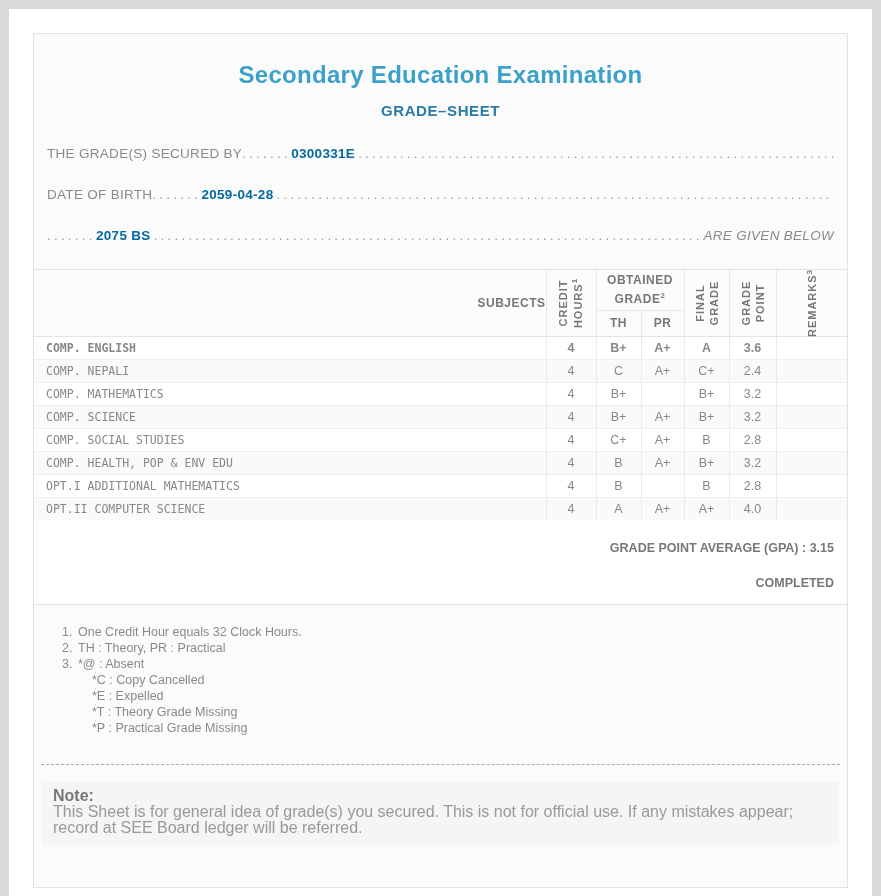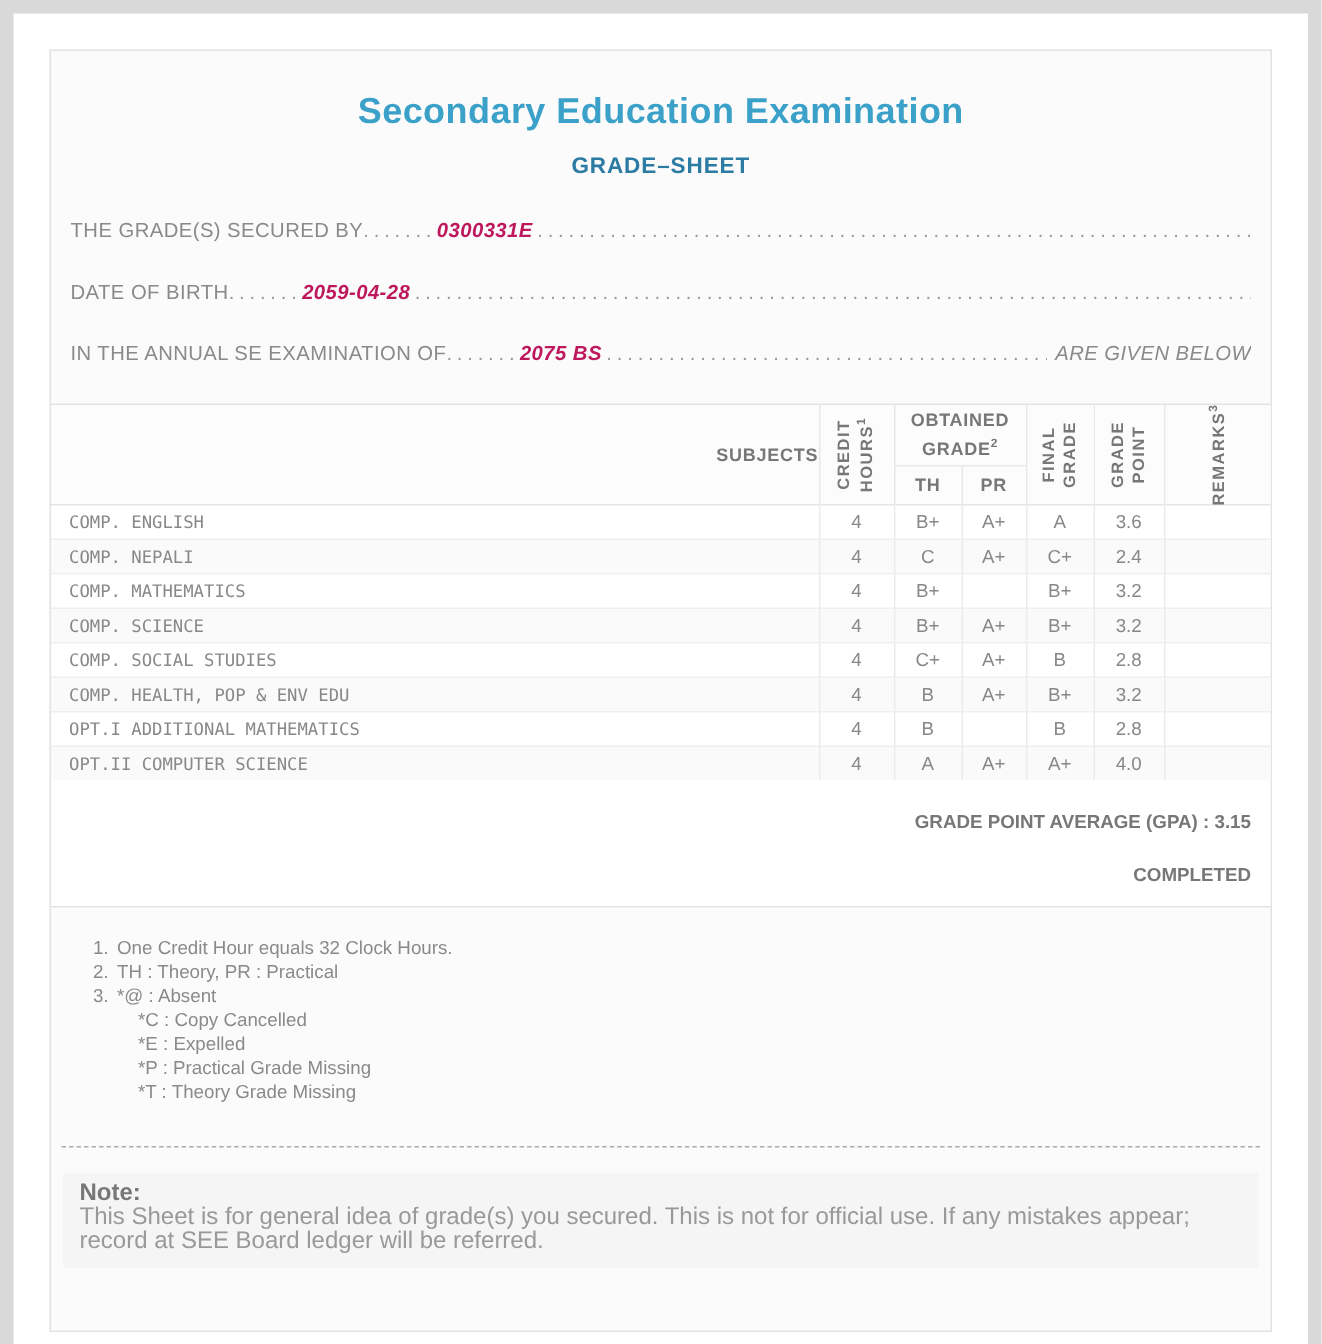--- a/index.html
+++ b/index.html
@@ -41,24 +41,23 @@
     align-items: flex-end;
     white-space: nowrap;
     overflow: hidden;
     margin-bottom: 26px;
     font-size: 13.5px;
     color: #8a8a8a;
     letter-spacing: 0.3px;
   }
   .info-line .ivalue {
     font-weight: bold;
-    color: #be185d;
+    color: #0369a1;
     margin: 0 3px;
     flex: none;
-    font-style: italic;
   }
   .dots { letter-spacing: 3.2px; color: #999; overflow: hidden; }
   .dots-small { flex: none; width: 46px; }
   .dots-fill  { flex: 1 1 auto; min-width: 0; }
   .isuffix { flex: none; padding-left: 5px; font-style: italic; }
   
   .sheet {
     background: #ffffff;
     border-top: 1px solid #e3e3e3;
     border-bottom: 1px solid #e3e3e3;
@@ -119,21 +118,21 @@
   }
   sup { font-size: 8px; }
   tbody td {
     height: 23px;
     border-top: 1px solid #efefef;
     color: #888888;
     font-size: 12.5px;
     text-align: center;
     vertical-align: middle;
   }
-  tbody tr:first-child td { border-top: none; }
+  tbody tr:first-child td { border-top: none; font-weight: bold; }
   tbody tr:nth-child(even) td { background: #fafafa; }
   td.subject {
     text-align: left;
     padding-left: 12px;
     font-family: "DejaVu Sans Mono", monospace;
     font-size: 11.5px;
     color: #888888;
   }
   td.val { border-left: 1px solid #ebebeb; }
   
@@ -181,21 +180,20 @@
       <span class="ivalue">0300331E</span>
       <span class="dots dots-fill">............................................................................................................................................................................................................................</span>
     </div>
     <div class="info-line">
       <span>DATE OF BIRTH</span>
       <span class="dots dots-small">............................................................................................................................................................................................................................</span>
       <span class="ivalue">2059-04-28</span>
       <span class="dots dots-fill">............................................................................................................................................................................................................................</span>
     </div>
     <div class="info-line">
-      <span>IN THE ANNUAL SE EXAMINATION OF</span>
       <span class="dots dots-small">............................................................................................................................................................................................................................</span>
       <span class="ivalue">2075 BS</span>
       <span class="dots dots-fill">............................................................................................................................................................................................................................</span>
       <span class="isuffix">ARE GIVEN BELOW</span>
     </div>
   </div>
 
   <div class="sheet">
     <table>
       <colgroup>
@@ -326,22 +324,22 @@
     <div class="fn-row">
       <span class="fn-num">2.</span>
       <span>TH : Theory, PR : Practical</span>
     </div>
     <div class="fn-row">
       <span class="fn-num">3.</span>
       <span>*@ : Absent</span>
     </div>
     <div class="fn-sub">*C : Copy Cancelled</div>
     <div class="fn-sub">*E : Expelled</div>
+    <div class="fn-sub">*T : Theory Grade Missing</div>
     <div class="fn-sub">*P : Practical Grade Missing</div>
-    <div class="fn-sub">*T : Theory Grade Missing</div>
   </div>
 
   <div class="separator"></div>
 
   <div class="note-box">
     <div class="note-label">Note:</div>
     <div>This Sheet is for general idea of grade(s) you secured. This is not for official use. If any mistakes appear; record at SEE Board ledger will be referred.</div>
   </div>
 
 </div>

